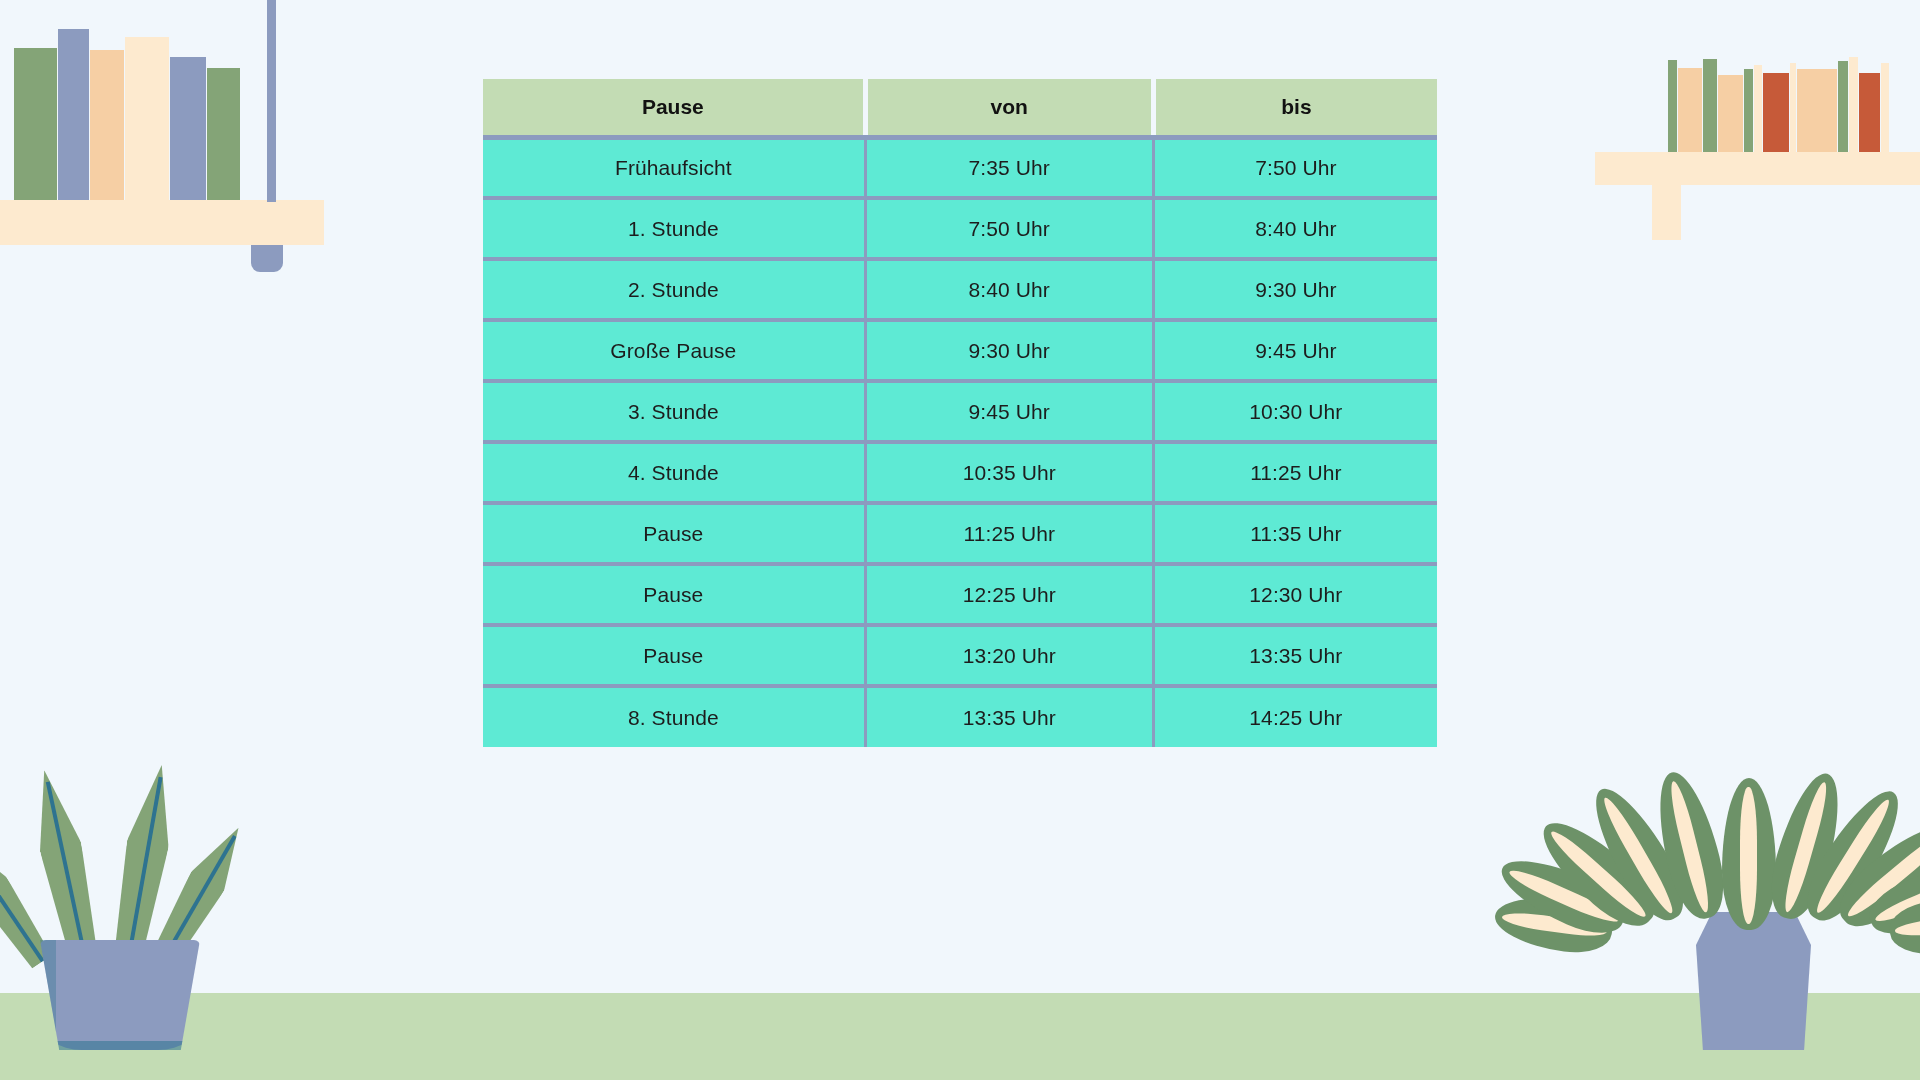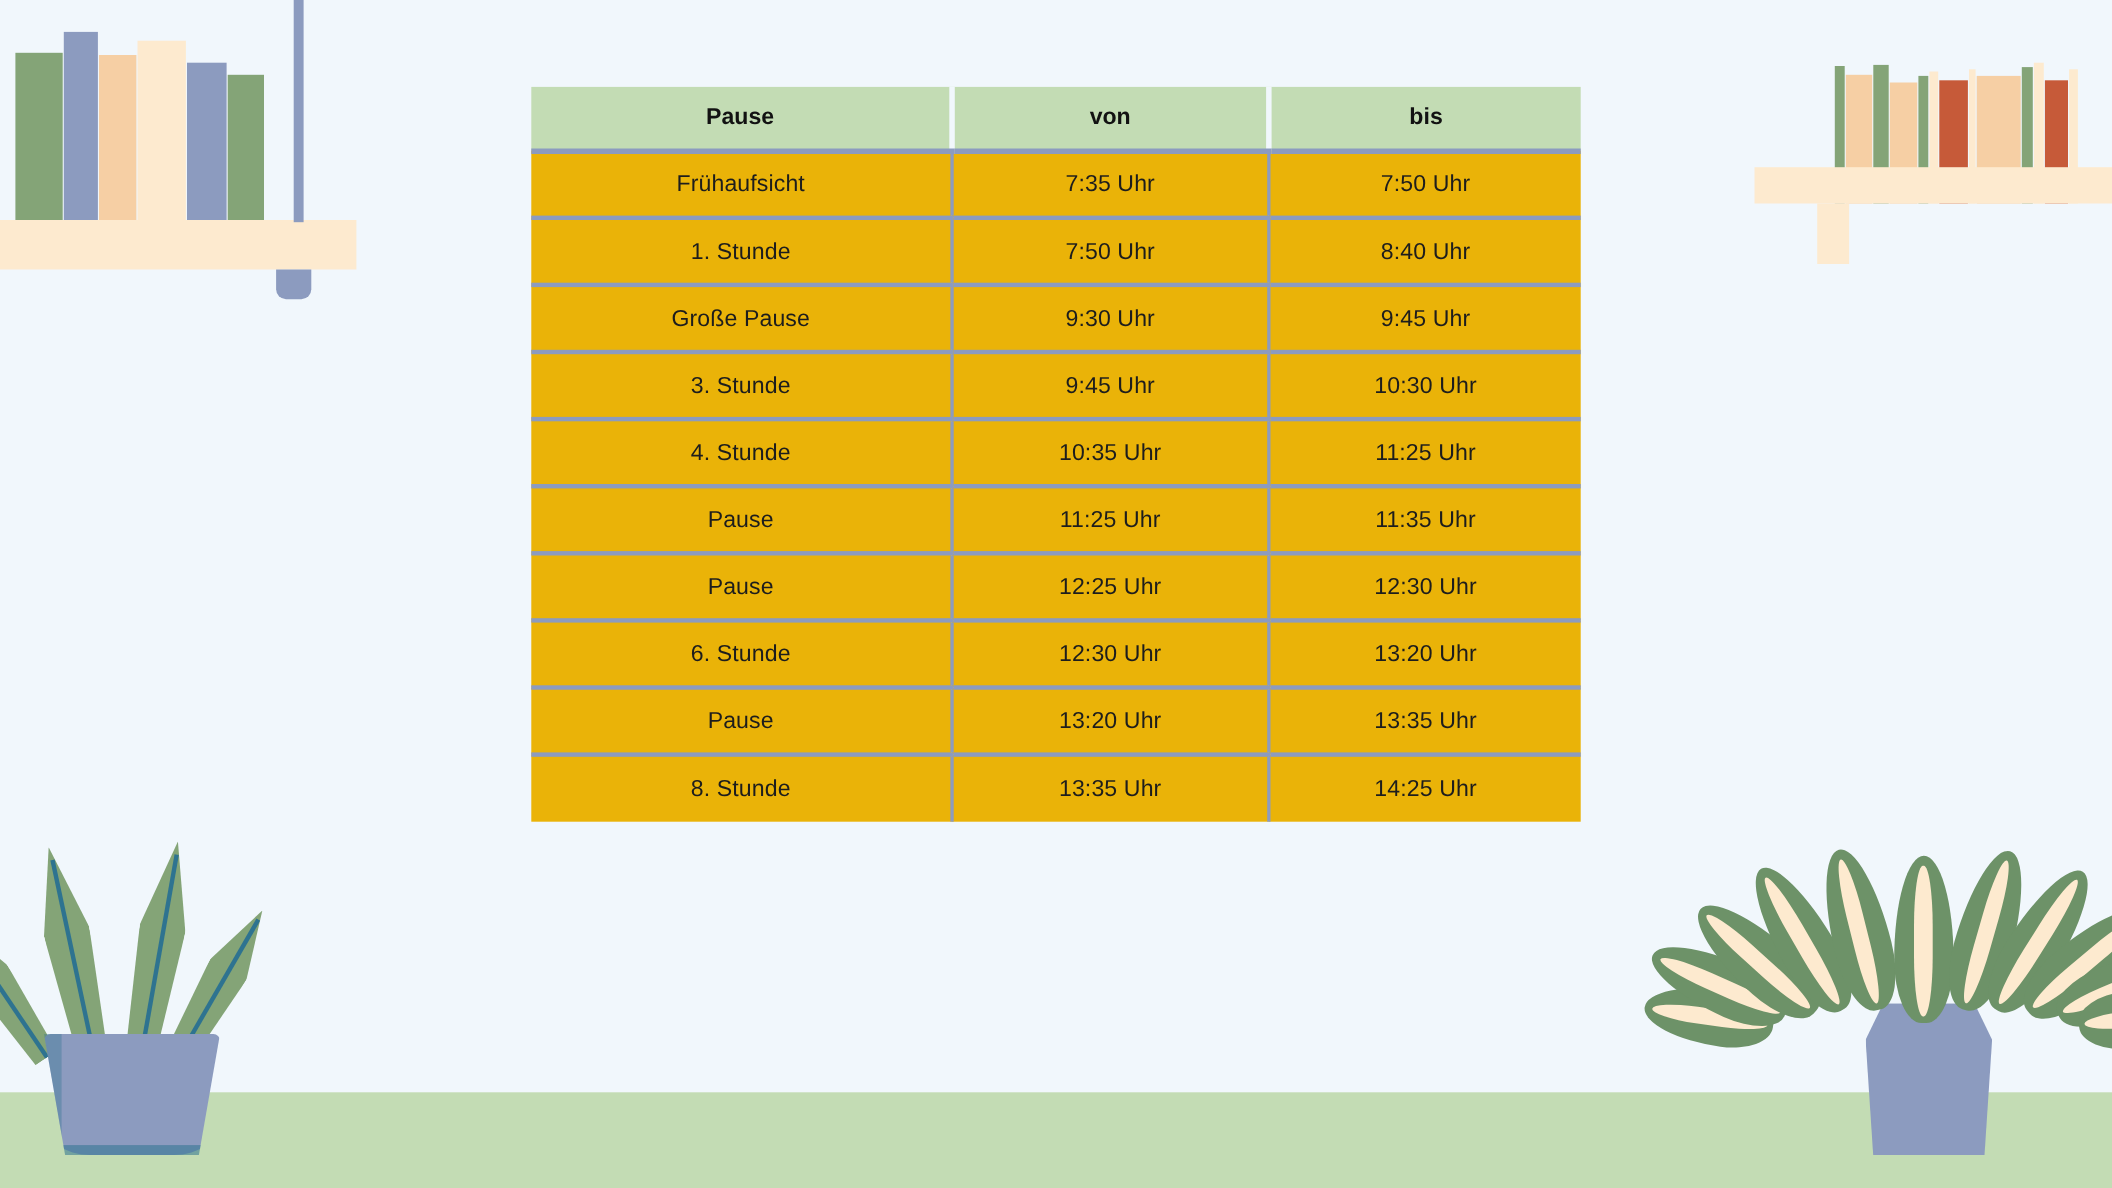--- a/index.html
+++ b/index.html
@@ -112,21 +112,21 @@
     border-right:5px solid #f1f7fc;
     border-bottom:5px solid #8c9bbf;
   }
   thead th:last-child { border-right:none; }
 
   tbody td {
     height:61px;
     text-align:center;
     font-size:21px;
     color:#1d1d1d;
-    background:#eab308;
+    background:#5eead4;
     border-bottom:4px solid #8c9bbf;
     border-right:3px solid #8c9bbf;
   }
   tbody td:last-child { border-right:none; }
   tbody tr:last-child td { border-bottom:none; }
   .cell-label { letter-spacing:.1px; }
 </style>
 </head>
 <body>
 
@@ -215,20 +215,25 @@
           <td class="cell-label">Frühaufsicht</td>
           <td class="cell-label">7:35 Uhr</td>
           <td class="cell-label">7:50 Uhr</td>
         </tr>
         <tr>
           <td class="cell-label">1. Stunde</td>
           <td class="cell-label">7:50 Uhr</td>
           <td class="cell-label">8:40 Uhr</td>
         </tr>
         <tr>
+          <td class="cell-label">2. Stunde</td>
+          <td class="cell-label">8:40 Uhr</td>
+          <td class="cell-label">9:30 Uhr</td>
+        </tr>
+        <tr>
           <td class="cell-label">Große Pause</td>
           <td class="cell-label">9:30 Uhr</td>
           <td class="cell-label">9:45 Uhr</td>
         </tr>
         <tr>
           <td class="cell-label">3. Stunde</td>
           <td class="cell-label">9:45 Uhr</td>
           <td class="cell-label">10:30 Uhr</td>
         </tr>
         <tr>
@@ -240,25 +245,20 @@
           <td class="cell-label">Pause</td>
           <td class="cell-label">11:25 Uhr</td>
           <td class="cell-label">11:35 Uhr</td>
         </tr>
         <tr>
           <td class="cell-label">Pause</td>
           <td class="cell-label">12:25 Uhr</td>
           <td class="cell-label">12:30 Uhr</td>
         </tr>
         <tr>
-          <td class="cell-label">6. Stunde</td>
-          <td class="cell-label">12:30 Uhr</td>
-          <td class="cell-label">13:20 Uhr</td>
-        </tr>
-        <tr>
           <td class="cell-label">Pause</td>
           <td class="cell-label">13:20 Uhr</td>
           <td class="cell-label">13:35 Uhr</td>
         </tr>
         <tr>
           <td class="cell-label">8. Stunde</td>
           <td class="cell-label">13:35 Uhr</td>
           <td class="cell-label">14:25 Uhr</td>
         </tr>
       </tbody>

